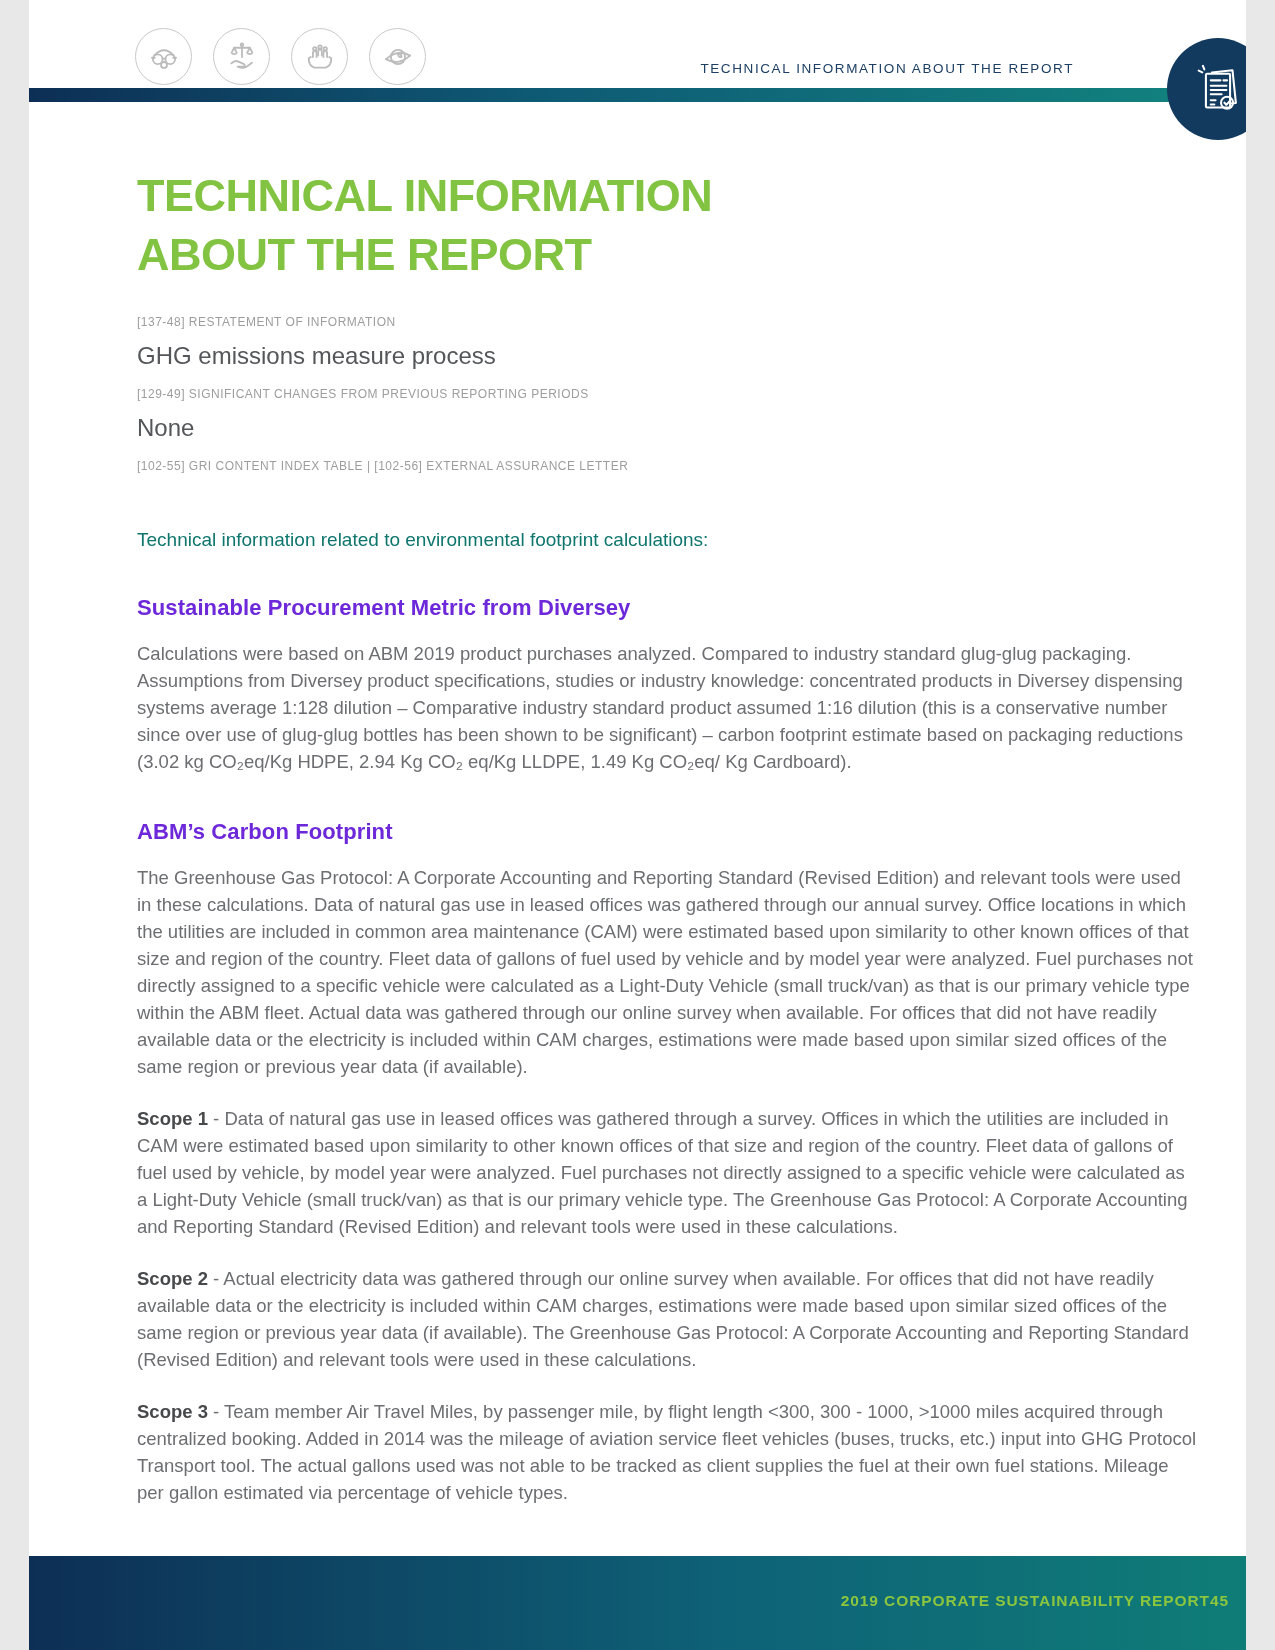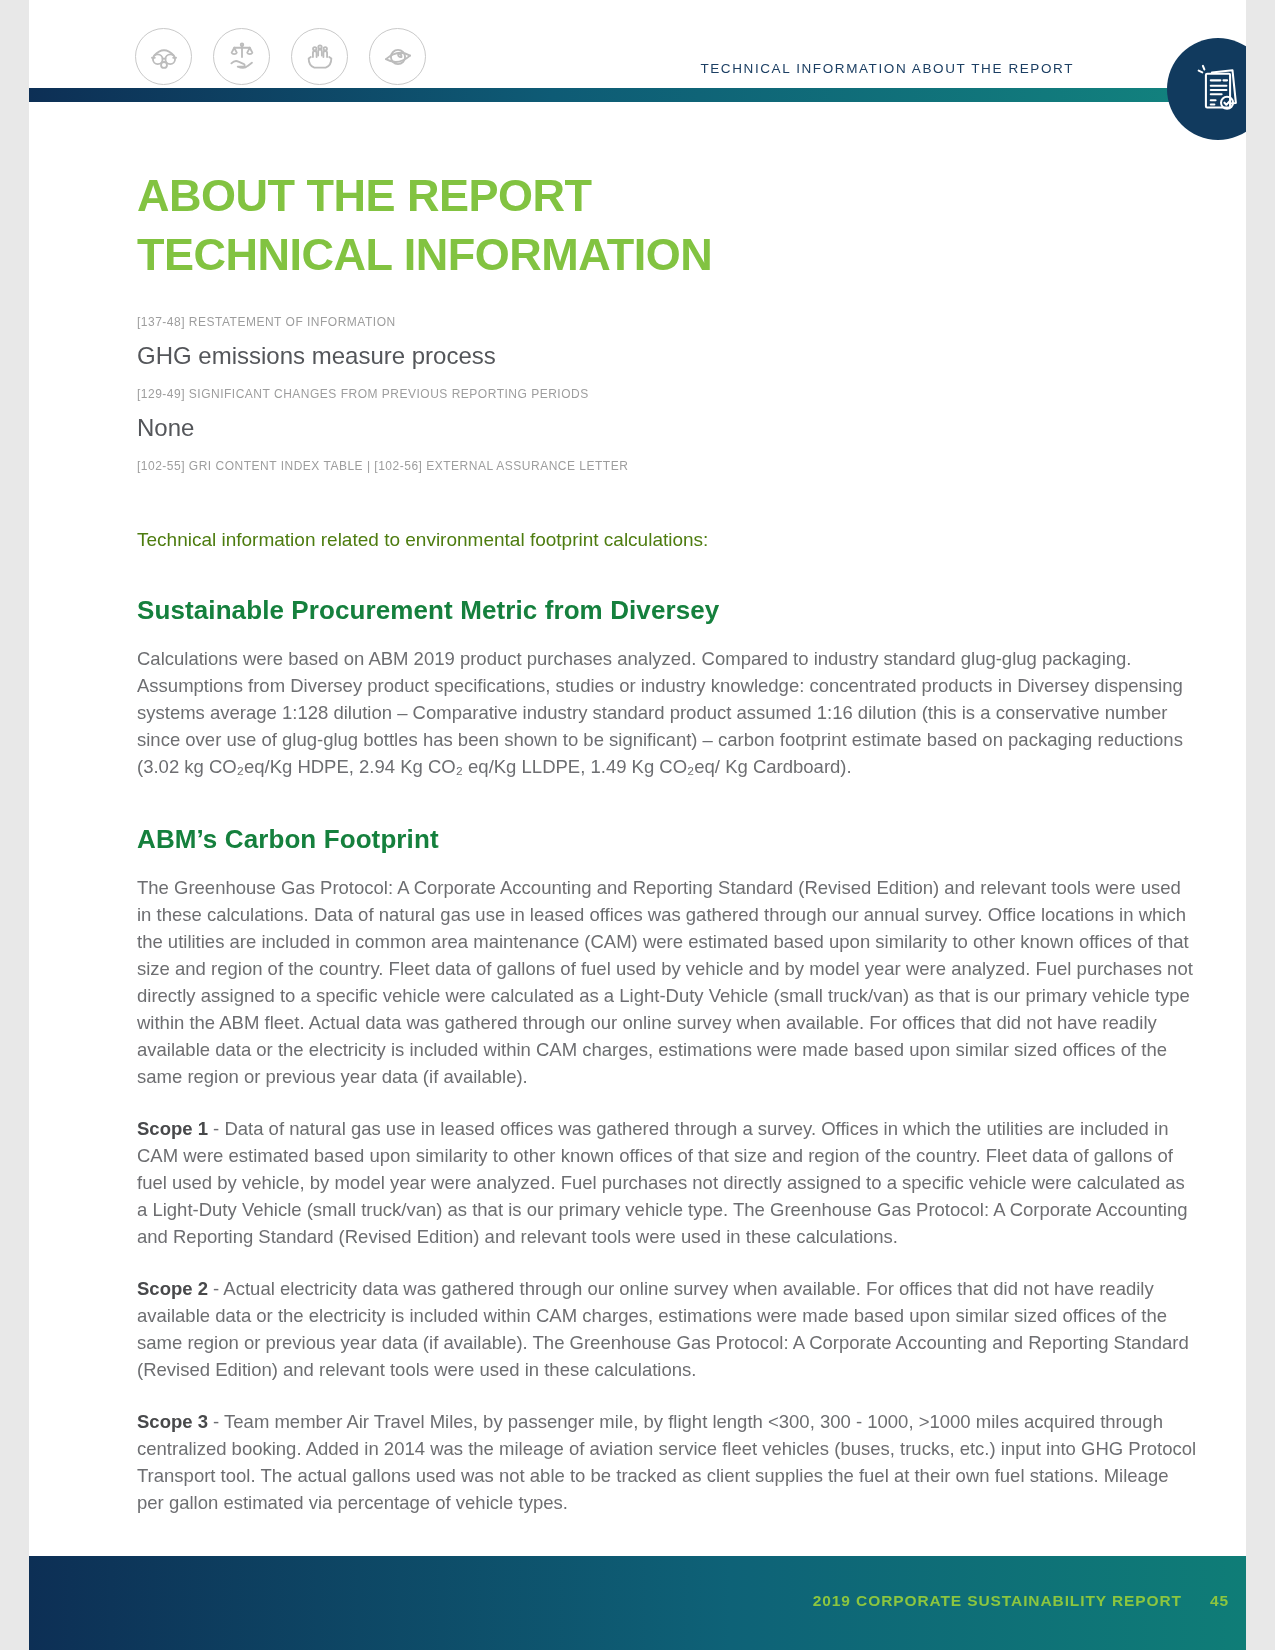--- a/index.html
+++ b/index.html
@@ -38,36 +38,36 @@
 
   .main-title {
     color:#82c341; font-size:45px; font-weight:bold; line-height:1.32;
     letter-spacing:-0.5px; text-transform:uppercase;
   }
 
   .gri-block { margin-top:30px; }
   .gri-label { color:#9d9d9d; font-size:12px; letter-spacing:0.5px; margin-top:17px; }
   .gri-value { color:#54565a; font-size:24px; margin-top:13px; }
 
-  .intro { color:#4d7c0f; font-size:19px; margin-top:56px; }
+  .intro { color:#0f766e; font-size:19px; margin-top:56px; }
 
   .section-heading {
-    color:#15803d; font-size:26px; font-weight:bold; letter-spacing:0.1px;
+    color:#6d28d9; font-size:22px; font-weight:bold; letter-spacing:0.1px;
     margin-top:44px; margin-bottom:19px;
   }
   .body-par { color:#6d6e71; font-size:18.5px; line-height:27px; margin-bottom:25px; }
   .body-par strong { color:#48494b; font-weight:bold;text-align:center; }
 
   
   .footer {
     position:absolute; left:0; top:1556px; width:1275px; height:94px;
     background:linear-gradient(90deg,#0d2f55 0%, #0e6277 55%, #0f8077 100%);
   }
   .footer-line {
-    position:absolute; right:75px; top:36px; display:flex; align-items:baseline; gap:28px;
+    position:absolute; right:75px; top:36px; display:flex; align-items:baseline; 
     color:#8cc63f; font-weight:bold; font-size:15.5px; letter-spacing:0.9px; white-space:nowrap;
   }
 </style>
 </head>
 <body>
 
 <div class="page">
 
   <div class="header-icons">
     <div class="picon">
@@ -124,22 +124,22 @@
         <circle cx="31.5" cy="37" r="5"></circle>
         <path d="M29.3 37 l1.6 1.7 3 -3.2"></path>
         <path d="M11.5 6.5 l1.2 3 M8 10.5 l3 1.4"></path>
       </svg>
     </span>
   </div>
 
   <div class="content">
 
     <div class="main-title">
+      <div>TECHNICAL INFORMATION</div>
       <div>ABOUT THE REPORT</div>
-      <div>TECHNICAL INFORMATION</div>
     </div>
 
     <div class="gri-block">
       <div class="gri-label">[137-48] RESTATEMENT OF INFORMATION</div>
       <div class="gri-value">GHG emissions measure process</div>
       <div class="gri-label">[129-49] SIGNIFICANT CHANGES FROM PREVIOUS REPORTING PERIODS</div>
       <div class="gri-value">None</div>
       <div class="gri-label">[102-55] GRI CONTENT INDEX TABLE  |  [102-56] EXTERNAL ASSURANCE LETTER</div>
     </div>
 

